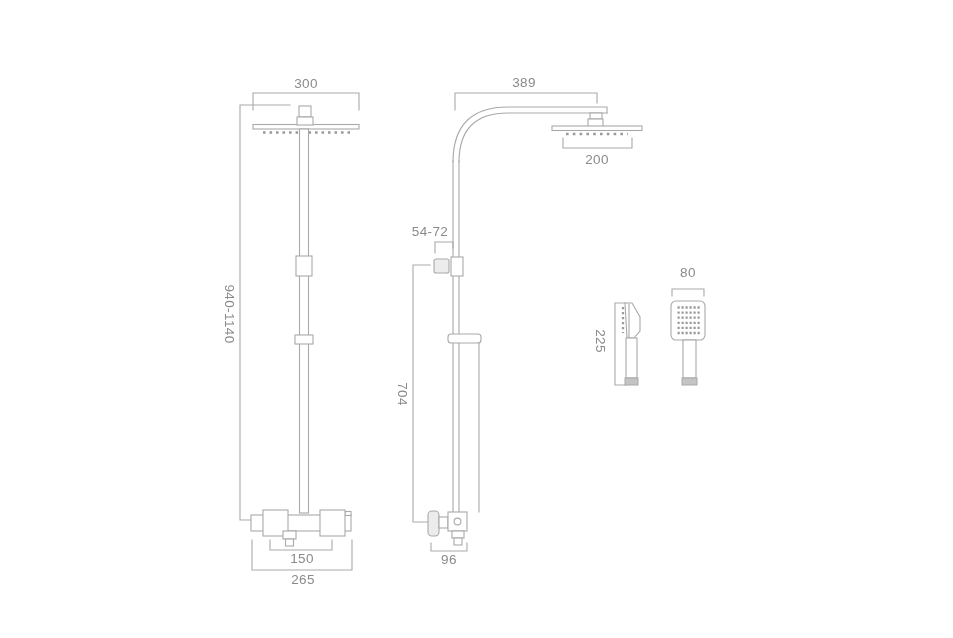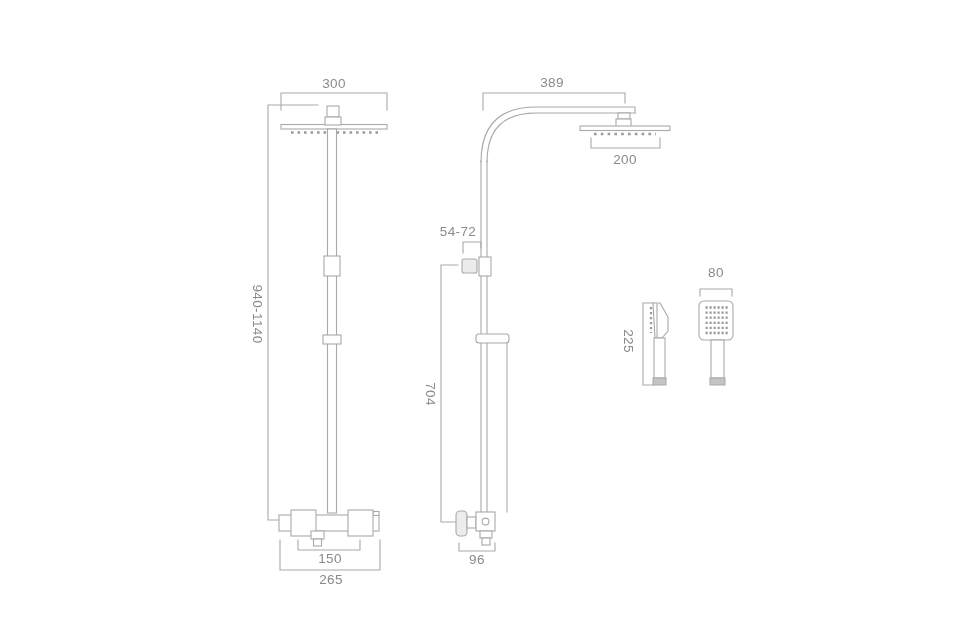--- a/index.html
+++ b/index.html
@@ -2,21 +2,20 @@
 <html><head>
 <meta charset="utf-8">
 <style>
   html,body{margin:0;padding:0;background:#fff;}
   .canvas{
     position:relative;
     width:769px;height:638px;
     background:#ffffff;
     overflow:hidden;
     font-family:"Liberation Sans", sans-serif;
-    padding-left:28px;
   }
   svg text{
     font-family:"Liberation Sans", sans-serif;
     font-size:13.5px;
     fill:#8a8a8a;
     letter-spacing:0.4px;
   }
   .ln{stroke:#a9a9a9;stroke-width:1.1;fill:none;stroke-linecap:square;}
   .fw{fill:#ffffff;stroke:#a9a9a9;stroke-width:1.1;}
   .fg{fill:#ececec;stroke:#a9a9a9;stroke-width:1.1;}

